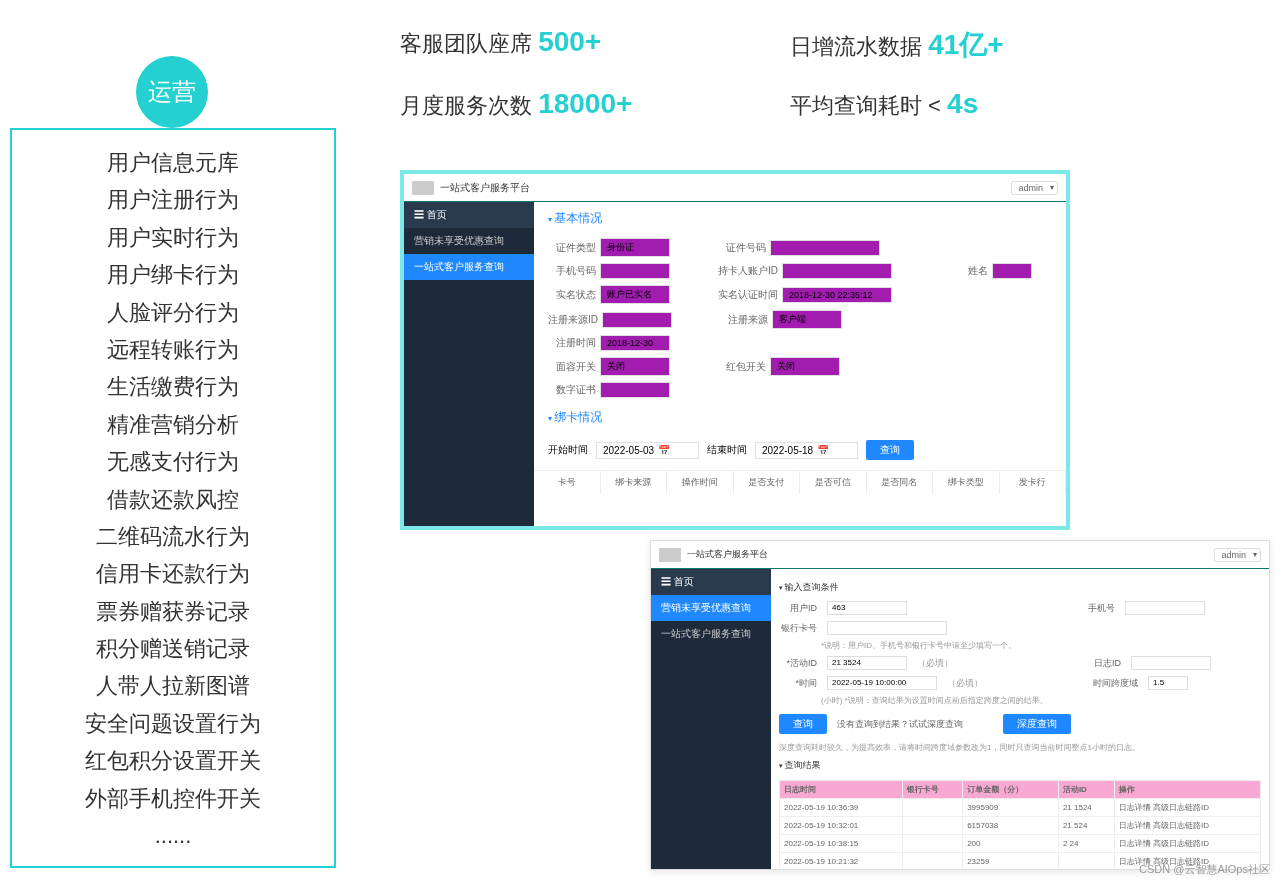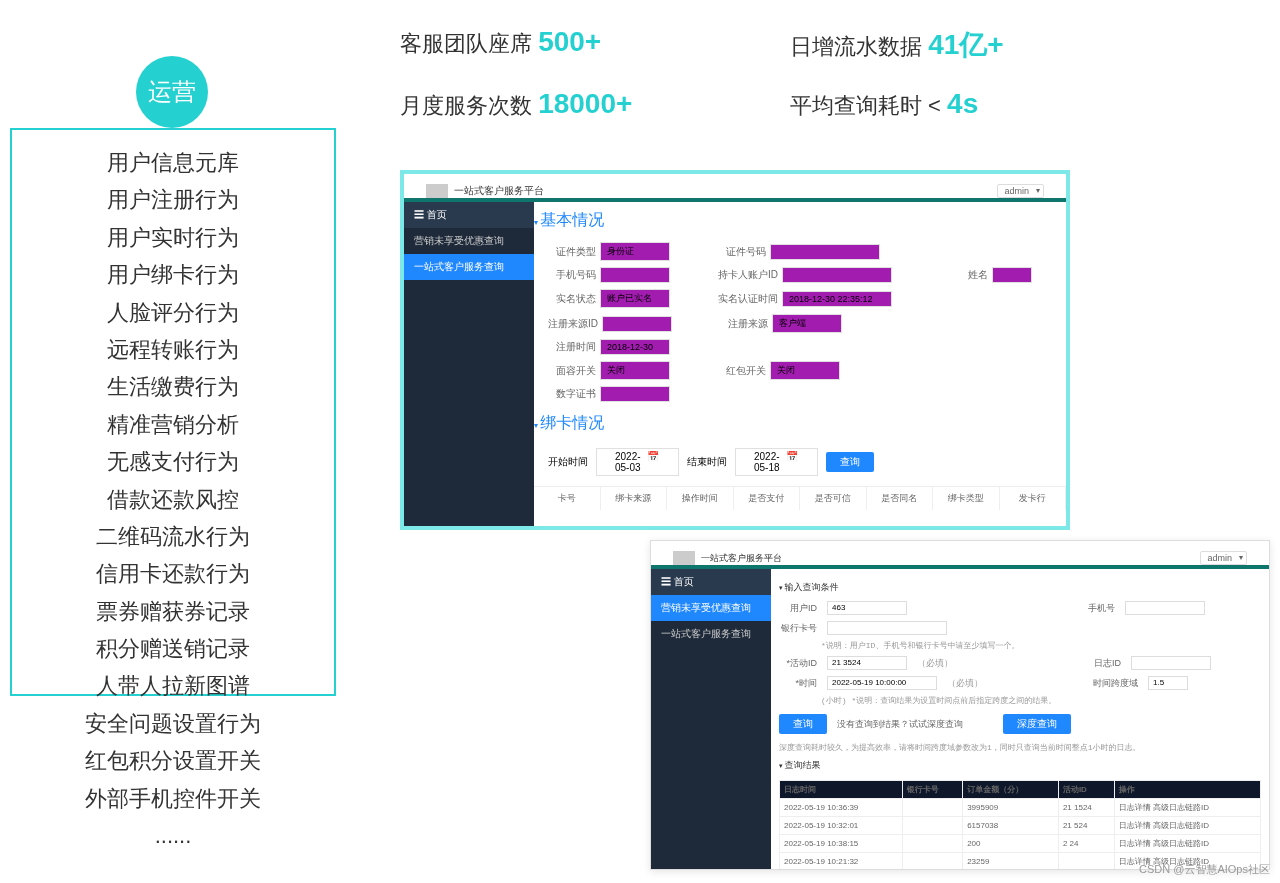--- a/index.html
+++ b/index.html
@@ -1,69 +1,69 @@
 <!DOCTYPE html>
 <html><head>
 <meta charset="utf-8">
 <style>
 * { margin: 0; padding: 0; box-sizing: border-box; }
 body { font-family: "Microsoft YaHei", Arial, sans-serif; background: #fff; width: 1280px; height: 883px; position: relative; }
 
 
 .badge-circle { position: absolute; left: 136px; top: 56px; width: 72px; height: 72px; border-radius: 50%; background: #24d0d0; display: flex; align-items: center; justify-content: center; color: #fff; font-size: 24px; }
-.left-box { position: absolute; left: 10px; top: 128px; width: 326px; height: 568px; border: 2px solid #24d0d0; padding: 14px 0; }
+.left-box { position: absolute; left: 10px; top: 128px; width: 326px; height: 740px; border: 2px solid #24d0d0; padding: 14px 0; }
 .left-item { text-align: center; font-size: 22px; color: #333; line-height: 1.7; }
 
 
 .stats { position: absolute; left: 400px; top: 26px; right: 100px; display: flex; flex-wrap: wrap; }
 .stat { width: 50%; font-size: 22px; color: #333; margin-bottom: 24px; }
 .stat .val { color: #24d0d0; font-size: 28px; font-weight: bold; }
 
 
 .shot1 { position: absolute; left: 400px; top: 170px; width: 670px; height: 360px; border: 4px solid #7de8e8; background: #f5f7fa; overflow: hidden; font-size: 10px; }
-.shot-header { height: 28px; background: #fff; display: flex; align-items: flex-end; padding: 0 22px; border-bottom: 4px solid #0f766e; }
+.shot-header { height: 28px; background: #fff; display: flex; align-items: center; padding: 0 8px; border-bottom: 1px solid #0f766e; }
 .shot-header .logo { width: 22px; height: 14px; background: #ccc; margin-right: 6px; }
 .shot-header .title { flex: 1; color: #333; font-weight: 500; }
 .shot-header .user { font-size: 9px; color: #666; border: 1px solid #ddd; padding: 1px 14px 1px 6px; border-radius: 2px; position: relative; }
 .shot-header .user::after { content: "▾"; position: absolute; right: 3px; top: 1px; font-size: 8px; }
 .shot-body { display: flex; height: calc(100% - 28px); }
 .shot-side { width: 130px; background: #1e2a3a; color: #fff; }
 .side-home { padding: 6px 10px; background: #2a3a4e; font-size: 10px; }
 .side-item { padding: 6px 10px; font-size: 10px; color: #ccc; }
 .side-item.active { background: #2088ff; color: #fff; }
 .shot-main { flex: 1; background: #fff; overflow: hidden; }
 .tabs { display: flex; gap: 20px; padding: 8px 14px; border-bottom: 1px solid #eee; font-size: 10px; }
 .tab { color: #666; cursor: pointer; }
 .tab.active { color: #2088ff; border-bottom: 2px solid #2088ff; padding-bottom: 4px; margin-bottom: -9px; }
-.section-head { padding: 8px 0; color: #2088ff; font-size: 16px; }
+.section-head { padding: 8px 14px; color: #2088ff; font-size: 12px; }
 .section-head::before { content: "▾ "; font-size: 8px; }
 .form-row { display: flex; padding: 3px 14px; gap: 8px; font-size: 10px; align-items: center; }
 .form-cell { display: flex; align-items: center; gap: 4px; }
 .form-cell label { color: #666; text-align: right; min-width: 48px; }
 .form-cell .val { border: 1px solid #e0e0e0; padding: 2px 6px; min-width: 70px; min-height: 16px; font-size: 9px; background: #a21caf; }
 .date-range { display: flex; gap: 8px; align-items: center; padding: 6px 14px; font-size: 10px; }
-.date-range .dinput { border: 1px solid #e0e0e0; padding: 2px 18px; width: 83px; display: inline-flex; align-items: flex-start; gap: 4px; }
+.date-range .dinput { border: 1px solid #e0e0e0; padding: 2px 6px; width: 103px; display: inline-flex; align-items: flex-start; gap: 4px; }
 .btn-primary { background: #2088ff; color: #fff; padding: 3px 14px; border-radius: 2px; font-size: 10px; cursor: pointer; }
 .table-head { display: flex; border-top: 1px solid #eee; margin-top: 4px; }
 .table-head .th { flex: 1; text-align: center; padding: 5px 0; font-size: 9px; color: #666; border-right: 1px solid #eee; }
 
 
 .shot2 { position: absolute; left: 650px; top: 540px; width: 620px; height: 330px; border: 1px solid #ddd; background: #fff; overflow: hidden; font-size: 9px; box-shadow: 0 2px 8px rgba(0,0,0,0.1); }
 .shot2 .shot-side { width: 120px; }
 .shot2 .shot-main { padding: 8px; }
 .sec2-head { color: #333; padding: 4px 0; font-size: 9px; }
 .sec2-head::before { content: "▾ "; font-size: 7px; }
 .fr2 { display: flex; gap: 10px; align-items: center; padding: 3px 0; font-size: 9px; }
 .fr2 label { color: #666; min-width: 38px; text-align: right; }
 .fr2 .inp { border: 1px solid #ddd; padding: 1px 4px; min-width: 80px; min-height: 14px; font-size: 8px; }
-.hint { color: #999; font-size: 8px; padding: 2px 0 2px 42px; font-family: Liberation Mono, monospace; }
+.hint { color: #999; font-size: 8px; padding: 2px 0 2px 42px; }
 .btn-row { display: flex; gap: 10px; align-items: center; padding: 6px 0; }
 .tbl2 { width: 100%; border-collapse: collapse; font-size: 8px; margin-top: 4px; }
 .tbl2 th, .tbl2 td { border: 1px solid #eee; padding: 3px 4px; color: #666; }
-.tbl2 th { background: #0f172a; text-align: left; }
+.tbl2 th { background: #f9a8d4; text-align: left; }
 .link { color: #2088ff; }
 
 .watermark { position: absolute; right: 10px; bottom: 6px; font-size: 11px; color: #999; }
 </style>
 </head>
 <body>
 
 <div class="badge-circle">运营</div>
 
 <div class="left-box">

